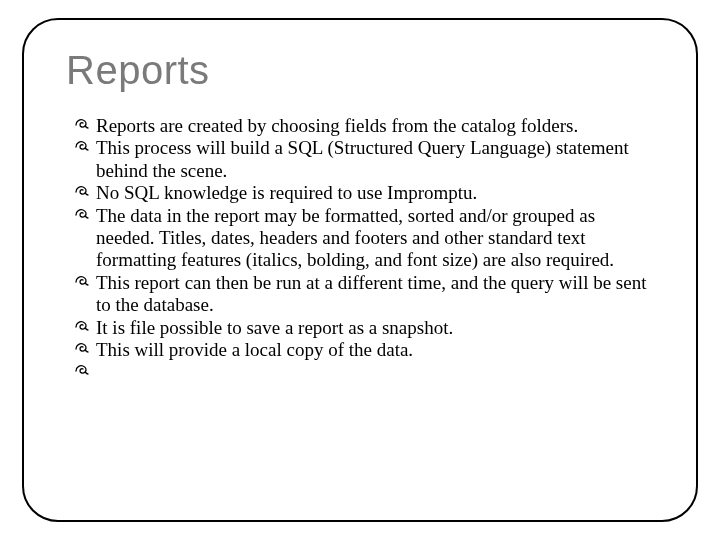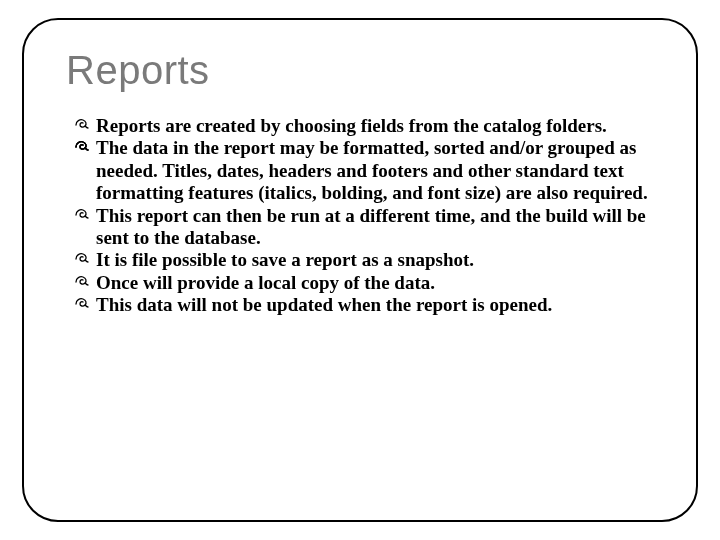--- a/index.html
+++ b/index.html
@@ -38,21 +38,20 @@
     list-style: none;
     margin: 0;
     padding: 0 4px 0 8px;
   }
   ul.bullets li {
     position: relative;
     padding-left: 22px;
     font-size: 19px;
     line-height: 1.18;
     margin: 0;
-    font-weight: bold;
   }
   ul.bullets li::before {
     content: "\1F658"; 
     content: "";
   }
   .bullet-icon {
     position: absolute;
     left: 0;
     top: 2px;
     width: 16px;
@@ -78,63 +77,64 @@
             </svg>
         </span>
         <span>Reports are created by choosing fields from the catalog folders.</span>
       </li>
       <li>
         <span class="bullet-icon">
           <svg viewBox="0 0 16 16">
               <path d="M2 8 C2 4, 6 2, 9 3 C12 4, 13 7, 11 9 C9 11, 6 10, 6 8 C6 6, 8 5, 9 6 M11 9 C12 10, 13 11, 14 11" fill="none" stroke="#000" stroke-width="1.3" stroke-linecap="round"></path>
             </svg>
         </span>
+        <span>This process will build a SQL (Structured Query Language) statement behind the scene.</span>
       </li>
       <li>
         <span class="bullet-icon">
           <svg viewBox="0 0 16 16">
               <path d="M2 8 C2 4, 6 2, 9 3 C12 4, 13 7, 11 9 C9 11, 6 10, 6 8 C6 6, 8 5, 9 6 M11 9 C12 10, 13 11, 14 11" fill="none" stroke="#000" stroke-width="1.3" stroke-linecap="round"></path>
             </svg>
         </span>
+        <span>No SQL knowledge is required to use Impromptu.</span>
       </li>
       <li>
         <span class="bullet-icon">
           <svg viewBox="0 0 16 16">
               <path d="M2 8 C2 4, 6 2, 9 3 C12 4, 13 7, 11 9 C9 11, 6 10, 6 8 C6 6, 8 5, 9 6 M11 9 C12 10, 13 11, 14 11" fill="none" stroke="#000" stroke-width="1.3" stroke-linecap="round"></path>
             </svg>
         </span>
         <span>The data in the report may be formatted, sorted and/or grouped as needed. Titles, dates, headers and footers and other standard text formatting features (italics, bolding, and font size) are also required.</span>
       </li>
       <li>
         <span class="bullet-icon">
           <svg viewBox="0 0 16 16">
               <path d="M2 8 C2 4, 6 2, 9 3 C12 4, 13 7, 11 9 C9 11, 6 10, 6 8 C6 6, 8 5, 9 6 M11 9 C12 10, 13 11, 14 11" fill="none" stroke="#000" stroke-width="1.3" stroke-linecap="round"></path>
             </svg>
         </span>
-        <span>This report can then be run at a different time, and the build will be sent to the database.</span>
+        <span>This report can then be run at a different time, and the query will be sent to the database.</span>
       </li>
       <li>
         <span class="bullet-icon">
           <svg viewBox="0 0 16 16">
               <path d="M2 8 C2 4, 6 2, 9 3 C12 4, 13 7, 11 9 C9 11, 6 10, 6 8 C6 6, 8 5, 9 6 M11 9 C12 10, 13 11, 14 11" fill="none" stroke="#000" stroke-width="1.3" stroke-linecap="round"></path>
             </svg>
         </span>
         <span>It is file possible to save a report as a snapshot.</span>
       </li>
       <li>
         <span class="bullet-icon">
           <svg viewBox="0 0 16 16">
               <path d="M2 8 C2 4, 6 2, 9 3 C12 4, 13 7, 11 9 C9 11, 6 10, 6 8 C6 6, 8 5, 9 6 M11 9 C12 10, 13 11, 14 11" fill="none" stroke="#000" stroke-width="1.3" stroke-linecap="round"></path>
             </svg>
         </span>
-        <span>Once will provide a local copy of the data.</span>
+        <span>This will provide a local copy of the data.</span>
       </li>
       <li>
         <span class="bullet-icon">
           <svg viewBox="0 0 16 16">
               <path d="M2 8 C2 4, 6 2, 9 3 C12 4, 13 7, 11 9 C9 11, 6 10, 6 8 C6 6, 8 5, 9 6 M11 9 C12 10, 13 11, 14 11" fill="none" stroke="#000" stroke-width="1.3" stroke-linecap="round"></path>
             </svg>
         </span>
-        <span>This data will not be updated when the report is opened.</span>
       </li>
     </ul>
   </div>
 </div>
 
 </body></html>

